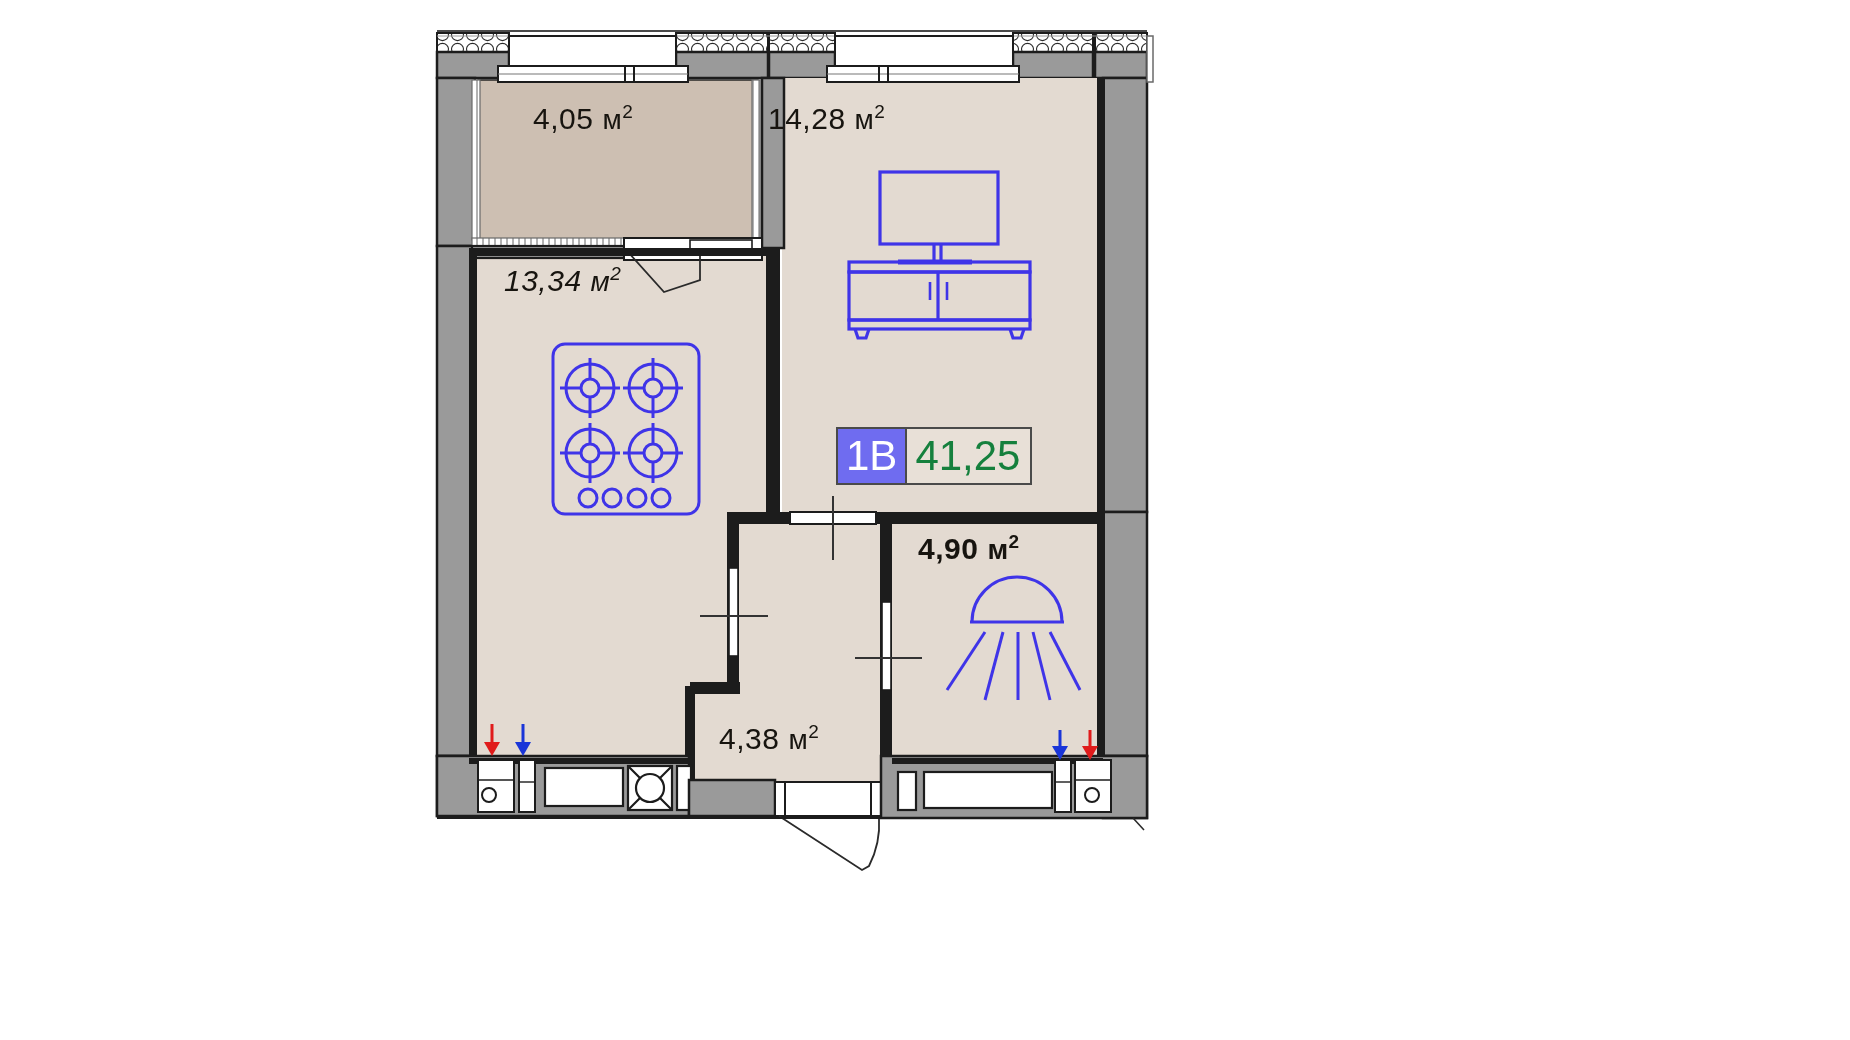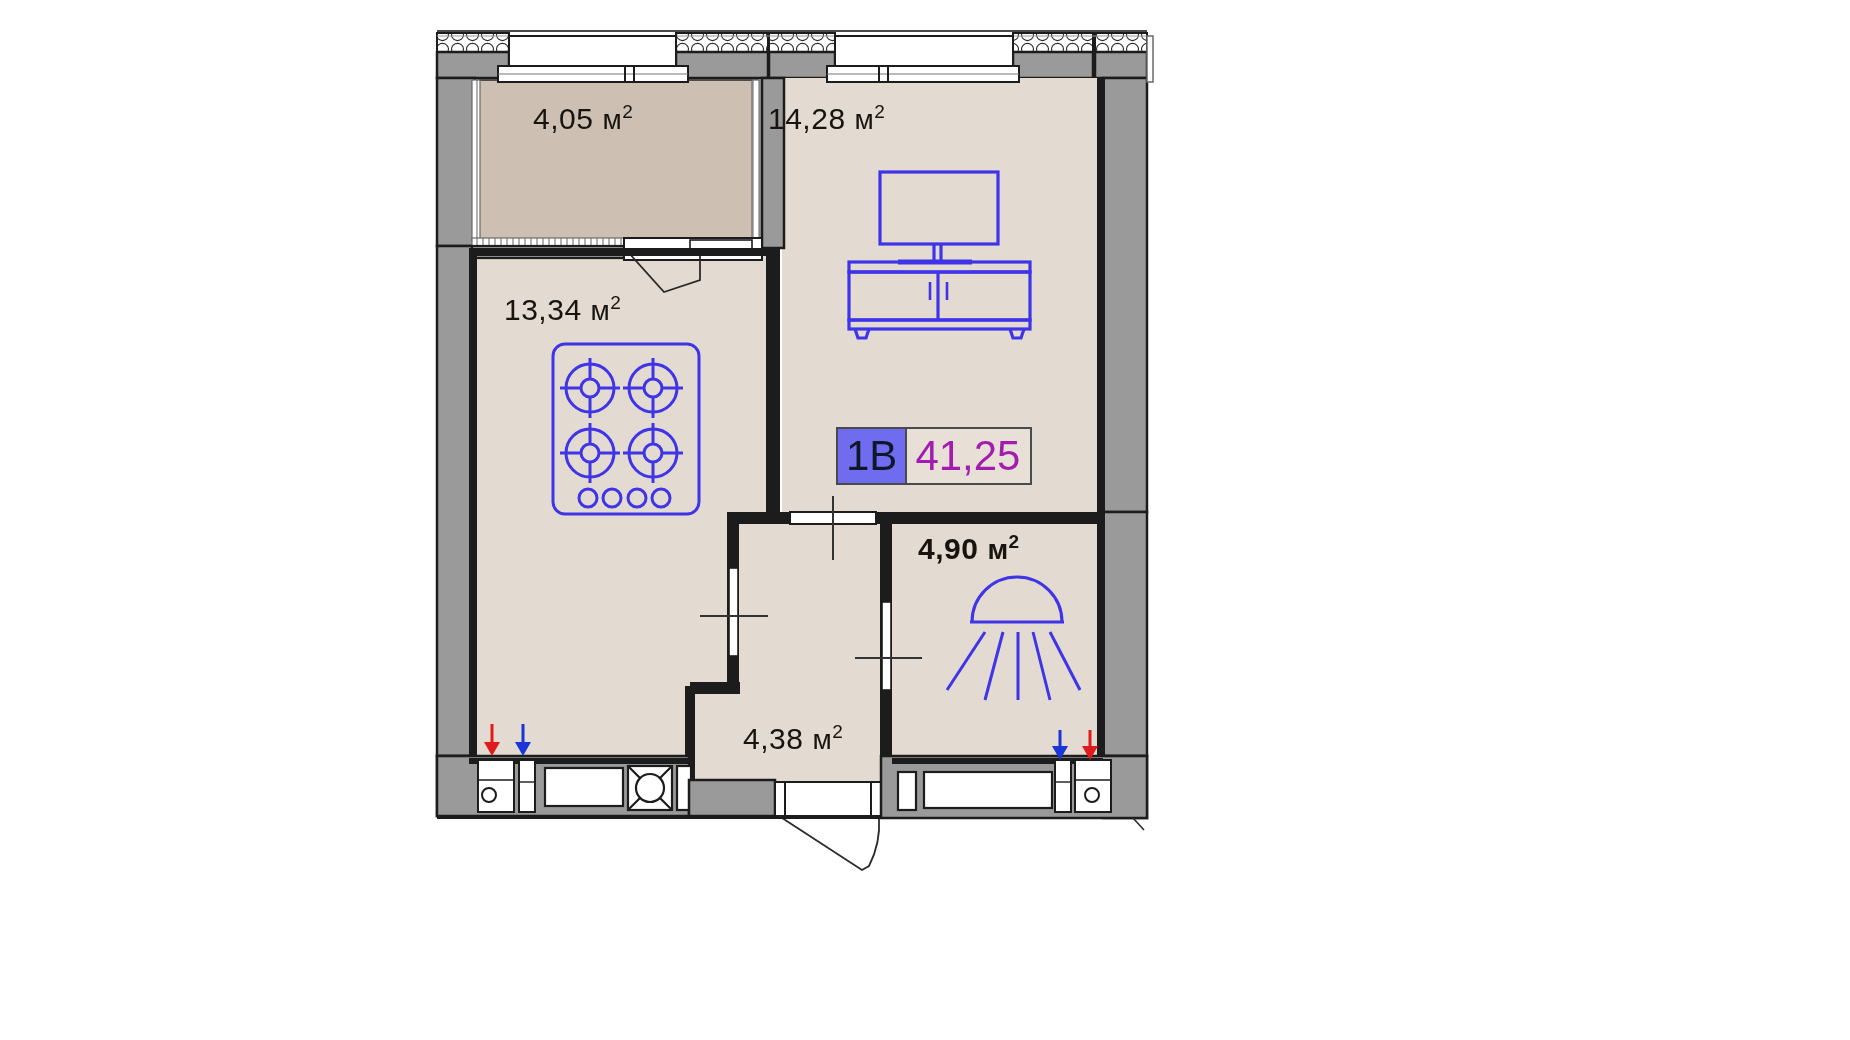--- a/index.html
+++ b/index.html
@@ -47,34 +47,34 @@
     top: 427px;
     display: flex;
     align-items: stretch;
     border: 2px solid #4a4a4a;
     background: #e8e0d7;
     height: 58px;
     box-sizing: border-box;
   }
   #apt-badge .code {
     background: #6f6cf0;
-    color: #0f172a;
+    color: #ffffff;
     font-size: 42px;
     font-weight: 400;
     padding: 0 8px 0 8px;
     display: flex;
     align-items: center;
     justify-content: center;
     border-right: 2px solid #4a4a4a;
     box-sizing: border-box;
     font-family: "Liberation Sans", sans-serif;
     line-height: 1;
   }
   #apt-badge .size {
-    color: #a21caf;
+    color: #15803d;
     font-size: 42px;
     padding: 0 10px 0 8px;
     display: flex;
     align-items: center;
     justify-content: center;
     box-sizing: border-box;
     font-family: "Liberation Sans", sans-serif;
     line-height: 1;
   }
 </style>
@@ -315,29 +315,29 @@
   </svg>
 
   <div class="area-label" style="left:533px; top:104px;">
     <span>4,05</span><span class="unit" style="margin-left:9px;">м</span><sup>2</sup>
   </div>
 
   <div class="area-label" style="left:768px; top:104px;">
     <span>14,28</span><span class="unit" style="margin-left:9px;">м</span><sup>2</sup>
   </div>
 
-  <div class="area-label" style="left:504px; top:295px;">
+  <div class="area-label" style="left:504px; top:266px;font-style:italic;">
     <span>13,34</span><span class="unit" style="margin-left:9px;">м</span><sup>2</sup>
   </div>
 
   <div class="area-label" style="left:918px; top:534px;font-weight:bold;">
     <span>4,90</span><span class="unit" style="margin-left:9px;">м</span><sup>2</sup>
   </div>
 
-  <div class="area-label" style="left:719px; top:724px;margin-left:24px;">
+  <div class="area-label" style="left:719px; top:724px;">
     <span>4,38</span><span class="unit" style="margin-left:9px;">м</span><sup>2</sup>
   </div>
 
   <div id="apt-badge">
     <div class="code">1В</div>
     <div class="size">41,25</div>
   </div>
 
 </div>
 

